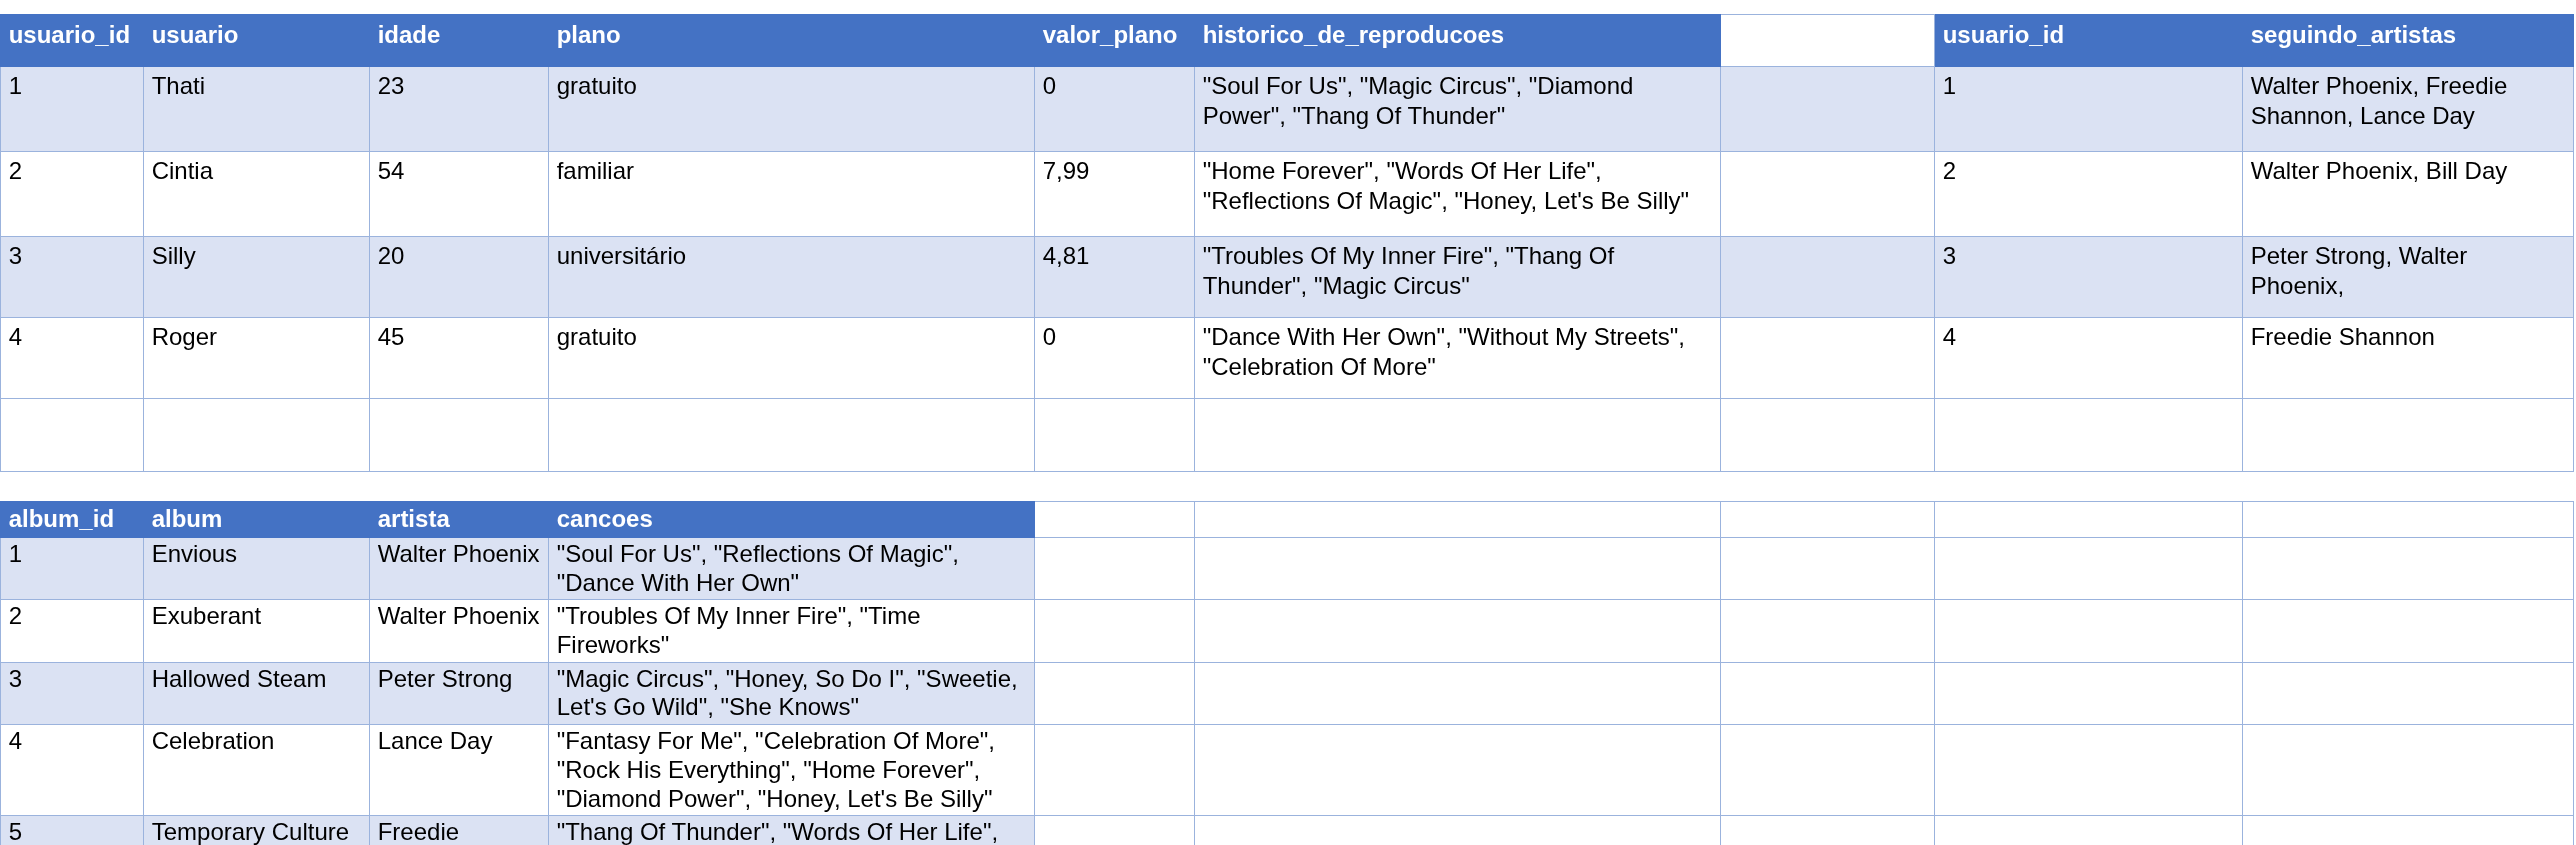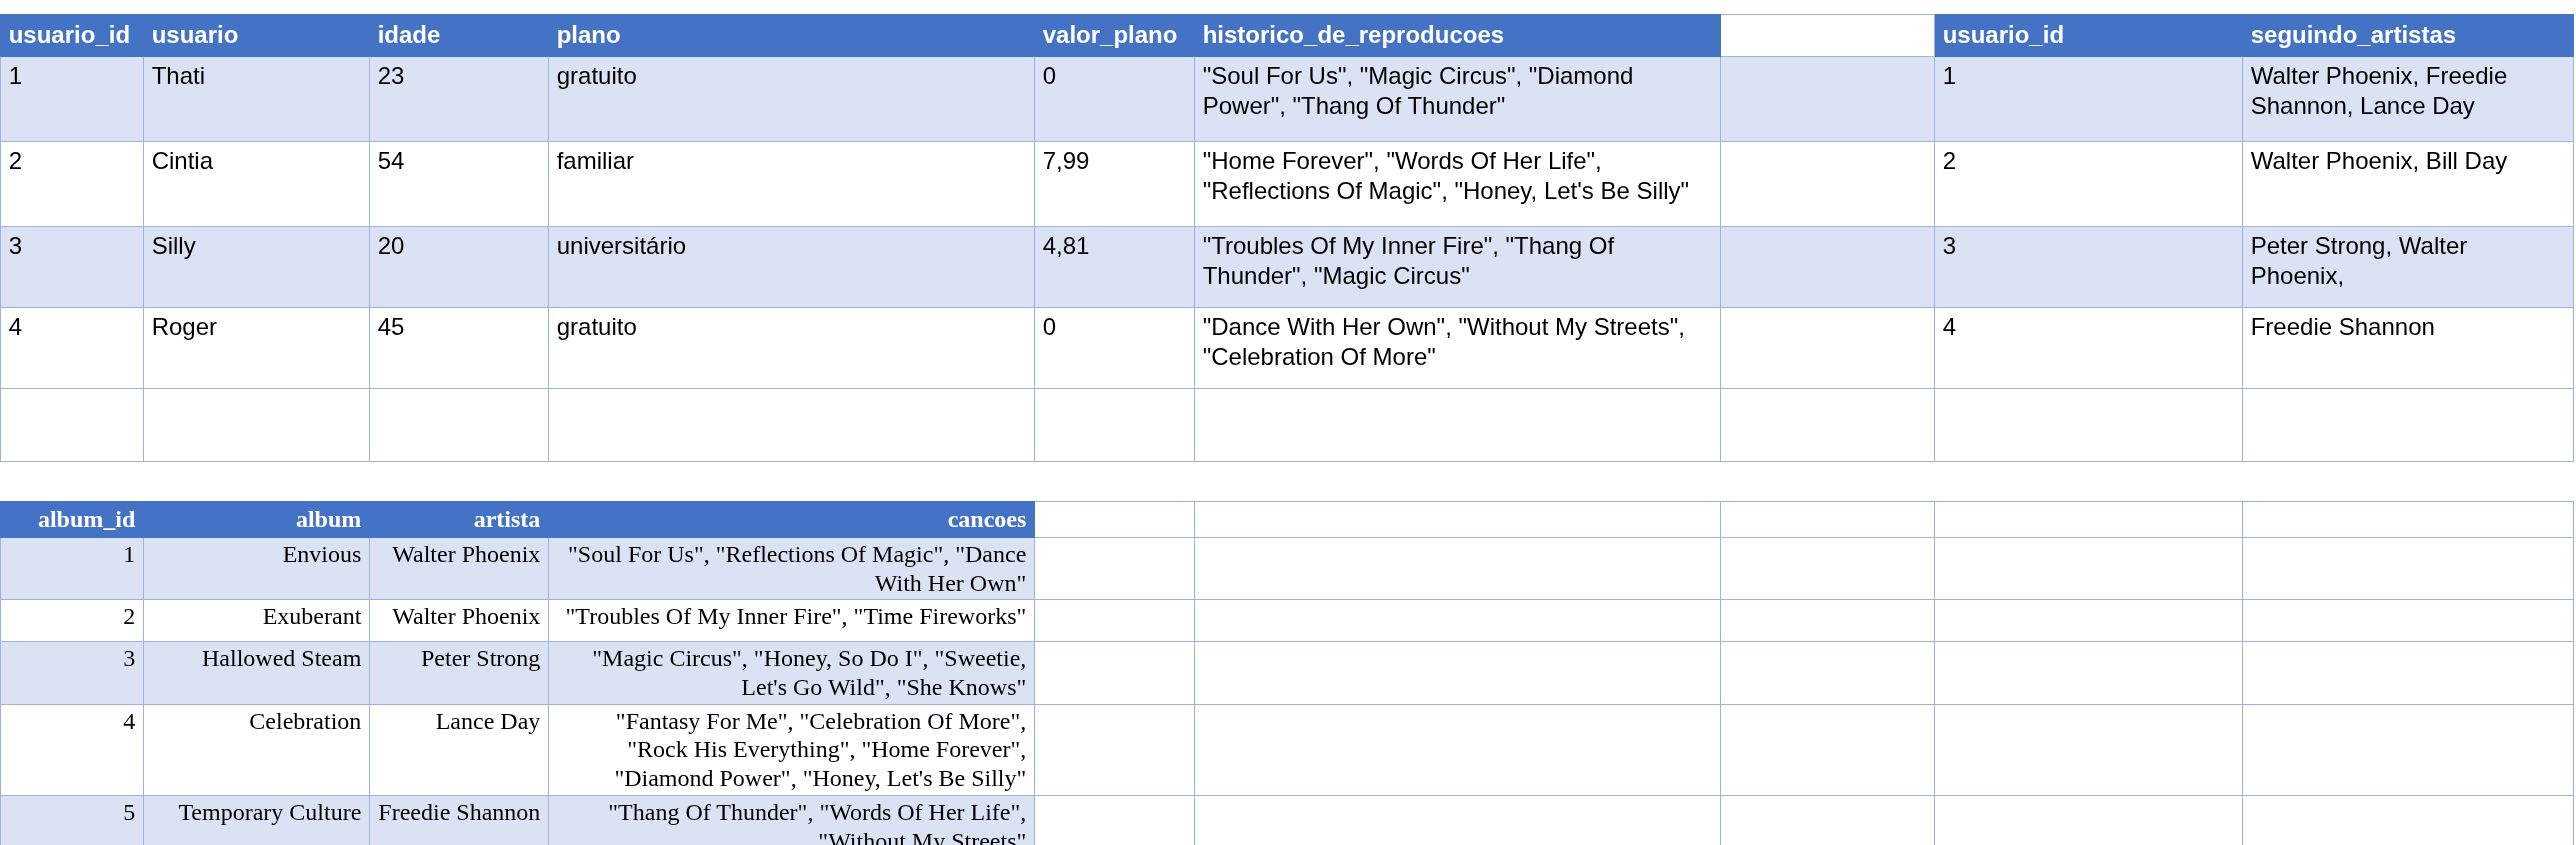--- a/index.html
+++ b/index.html
@@ -42,21 +42,21 @@
     overflow: hidden;
   }
   .t-users thead th {
     background: #4472c4;
     color: #ffffff;
     font-weight: bold;
     border: 1px solid #4472c4;
     vertical-align: middle;
     height: 37px;
     padding-top: 1.9px;
-    padding-bottom: 3px;
+    padding-bottom: 13px;
   }
   .t-users thead th.blank-hdr {
     background: #ffffff;
     border: 1px solid #9bb3dd;
   }
   .t-users tbody tr.odd td {
     background: #dbe2f3;
   }
   .t-users tbody tr.even td {
     background: #ffffff;
@@ -67,23 +67,22 @@
     position: absolute;
     left: 0px;
     top: 501px;
   }
   .t-albums td, .t-albums th {
     border: 1px solid #9bb3dd;
     padding: 1.9px 7.7px;
     vertical-align: top;
     line-height: 1.2;
     font-weight: normal;
-    text-align: right;
+    text-align: left;
     overflow: hidden;
-    font-family: Liberation Serif, serif;
   }
   .t-albums thead th {
     background: #4472c4;
     color: #ffffff;
     font-weight: bold;
     border: 1px solid #4472c4;
     vertical-align: middle;
     height: 33px;
     padding-top: 1px;
     padding-bottom: 1px;

